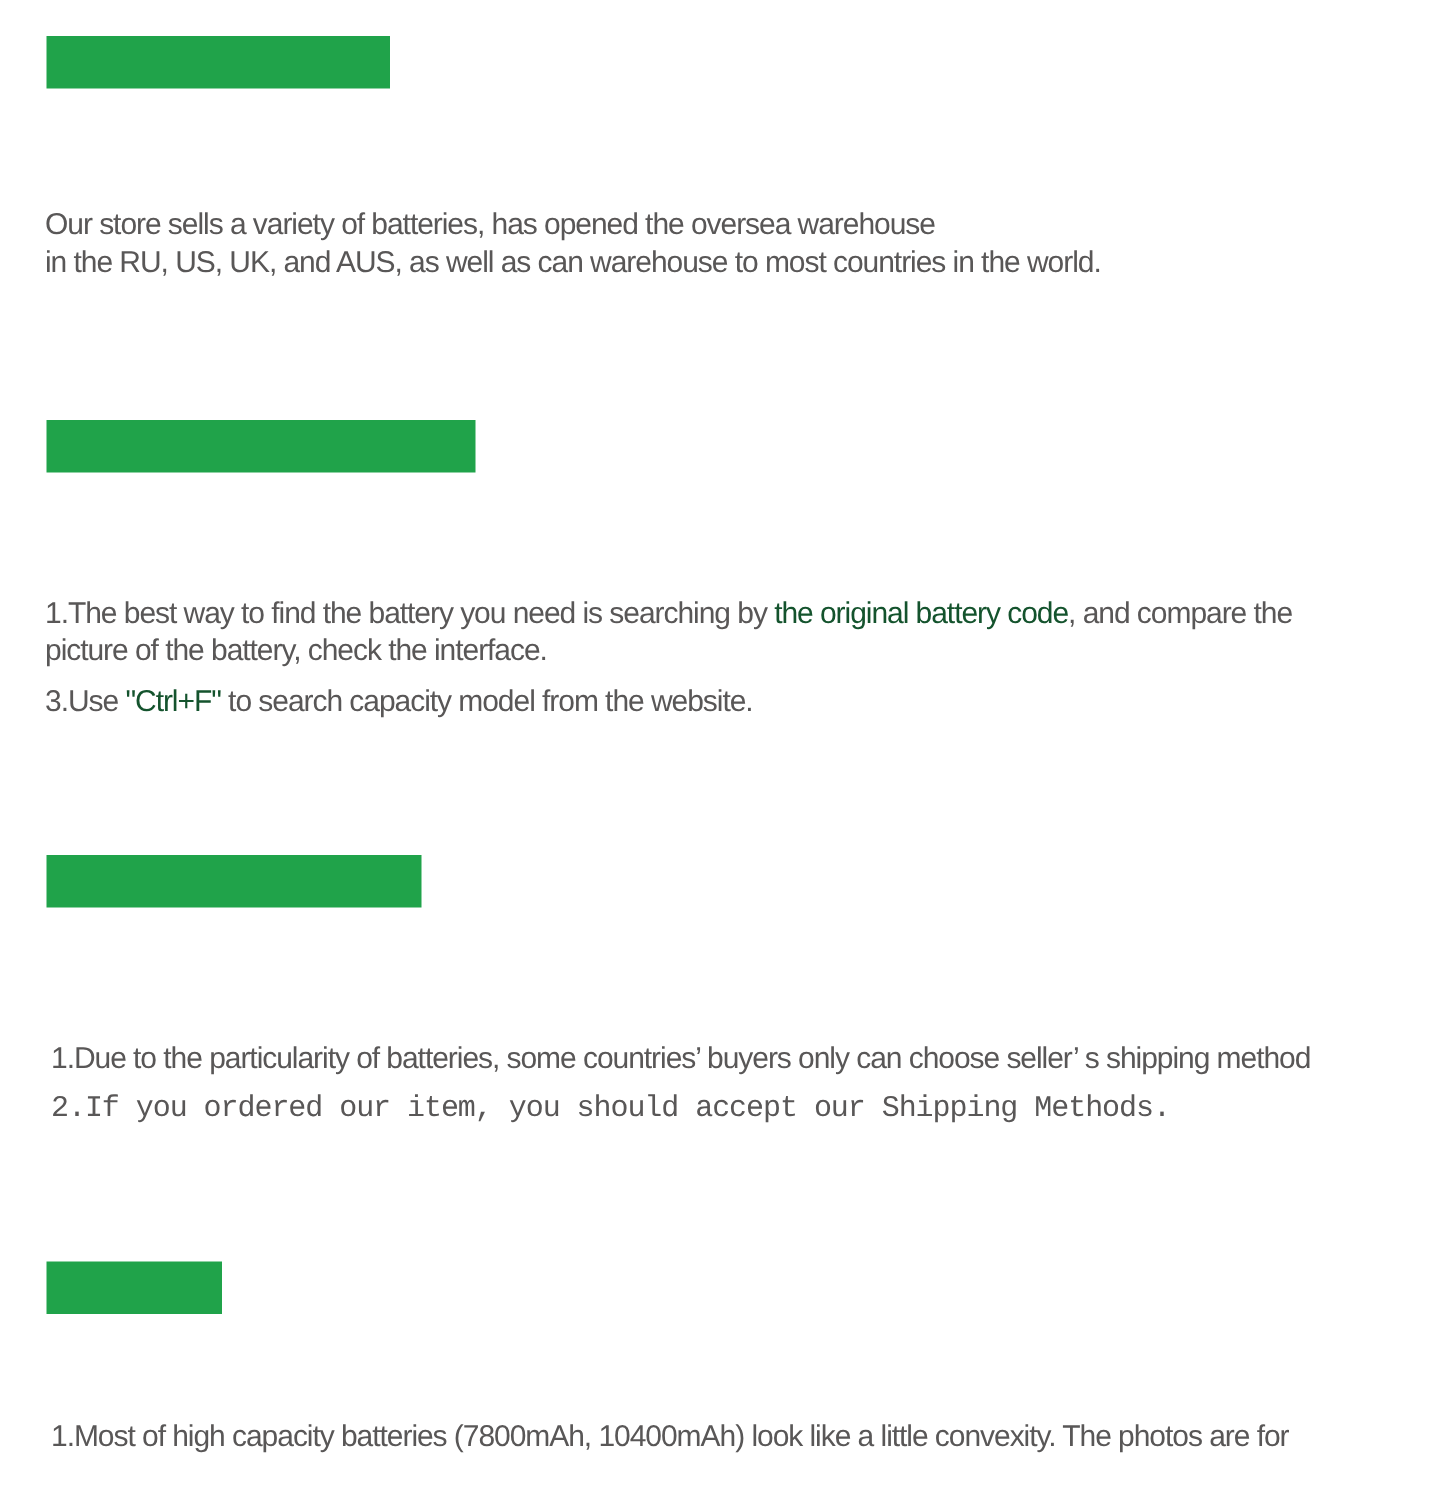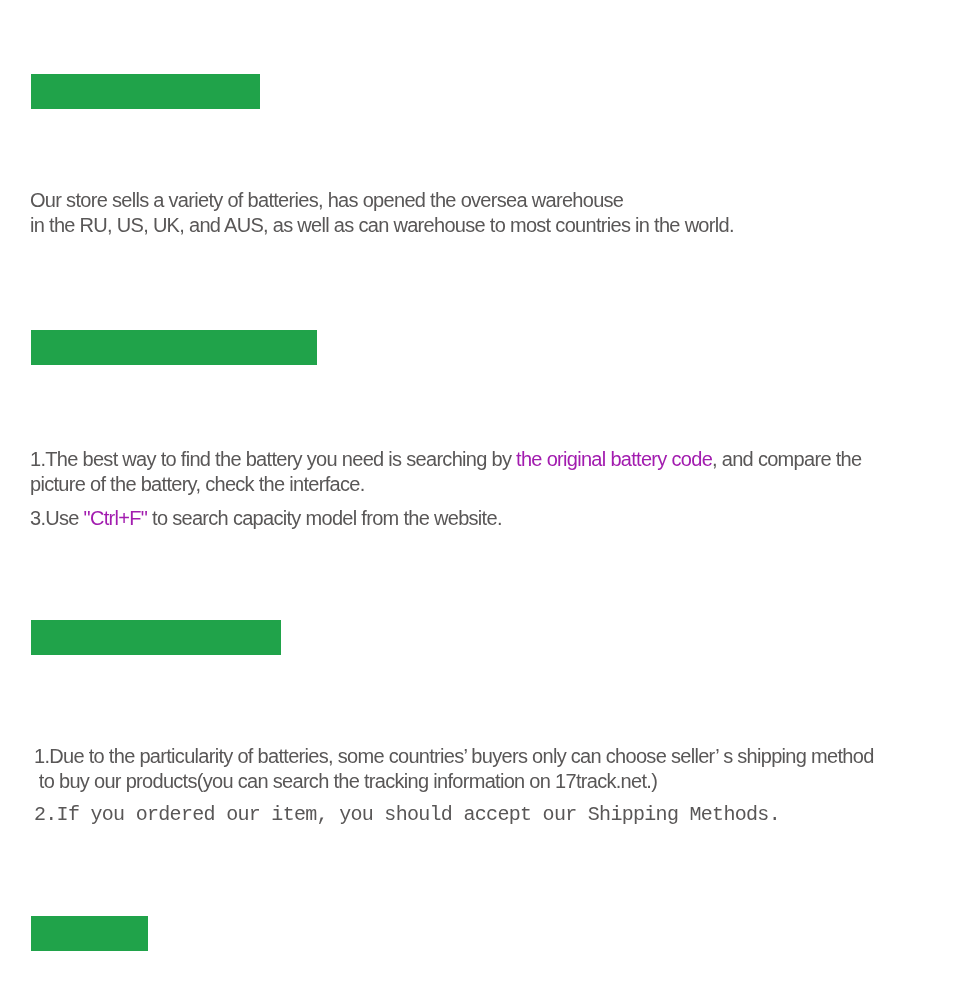--- a/index.html
+++ b/index.html
@@ -4,21 +4,21 @@
 <style>
   * { margin: 0; padding: 0; box-sizing: border-box; }
   html, body { background: #ffffff; }
   body { overflow-x: hidden; }
   .page {
     position: relative;
     width: 960px;
     height: 1000px;
     background: #ffffff;
     font-family: "Liberation Sans", "DejaVu Sans", sans-serif;
-    padding-top: 74px;
+    padding-top: 24px;
     overflow: hidden;
   }
   .badge {
     display: inline-block;
     margin-left: 31px;
     height: 35px;
     line-height: 35px;
     padding: 0 18px;
     background: #20a34a;
     color: #ffffff;
@@ -27,21 +27,21 @@
     letter-spacing: -0.3px;
     white-space: pre;
   }
   .body-text {
     color: #595757;
     font-size: 20px;
     line-height: 25px;
     letter-spacing: -0.7px;
   }
   .line { display: block; white-space: pre; }
-  .red { color: #a21caf; }
+  .red { color: #14532d; }
   .ml30 { margin-left: 30px; }
   .ml34 { margin-left: 34px; }
 
   
   .p-advantage   { margin-top: 14px; }
   .badge-order   { margin-top: 92px; }
   .p-order-1     { margin-top: 17px; }
   .p-order-2     { margin-top: 9px; }
   .badge-ship    { margin-top: 89px; }
   .p-ship-1      { margin-top: 24px; }
@@ -76,21 +76,20 @@
       <span class="line"><span>3.Use </span><span class="red">"Ctrl+F"</span><span> to search capacity model from the website.</span></span>
     </p>
   </section>
 
   <section>
     <div class="badge badge-ship">
       <span>For the shipment</span>
     </div>
     <p class="body-text ml34 p-ship-1">
       <span class="line">1.Due to the particularity of batteries, some countries’ buyers only can choose seller’ s shipping method</span>
-      <span class="line"> to buy our products(you can search the tracking information on 17track.net.)</span>
     </p>
     <p class="body-text ml34 p-ship-2">
       <span class="line">2.If you ordered our item, you should accept our Shipping Methods.</span>
     </p>
   </section>
 
   <section>
     <div class="badge badge-tips">
       <span>Tips</span>
     </div>

